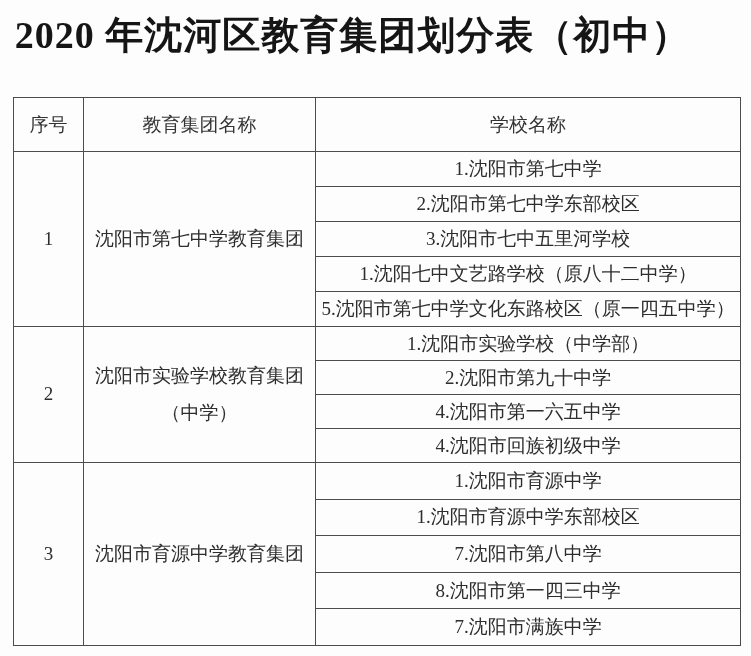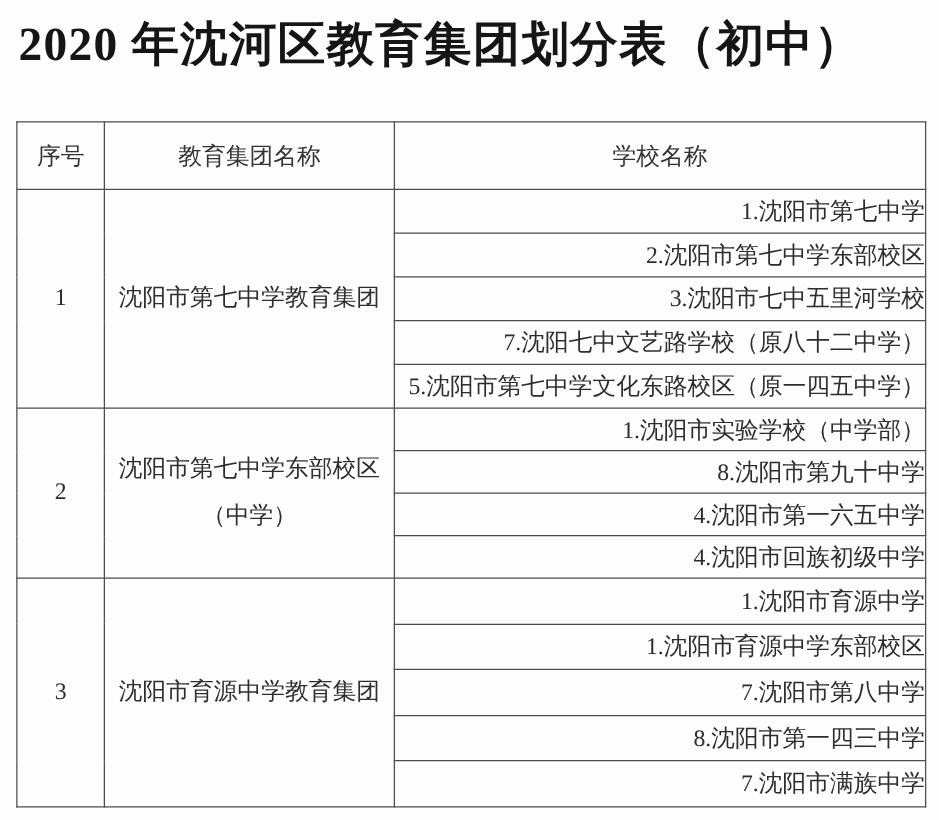--- a/index.html
+++ b/index.html
@@ -59,21 +59,21 @@
     text-align: center;
     vertical-align: middle;
     color: #333333;
   }
   td.num, td.gname {
     text-align: center;
     vertical-align: middle;
     line-height: 1.9;
   }
   td.school {
-    text-align: right;
+    text-align: center;
     vertical-align: middle;
     padding-left: 10px;
   }
 </style>
 </head>
 <body>
 
 <div class="page">
   <h1 class="title">2020 年沈河区教育集团划分表（初中）</h1>
 
@@ -96,36 +96,36 @@
       <td class="gname" rowspan="5">沈阳市第七中学教育集团</td>
       <td class="school">1.沈阳市第七中学</td>
     </tr>
     <tr class="r1">
       <td class="school">2.沈阳市第七中学东部校区</td>
     </tr>
     <tr class="r1">
       <td class="school">3.沈阳市七中五里河学校</td>
     </tr>
     <tr class="r1">
-      <td class="school">7.沈阳七中文艺路学校（原八十二中学）</td>
+      <td class="school">1.沈阳七中文艺路学校（原八十二中学）</td>
     </tr>
     <tr class="r1">
       <td class="school">5.沈阳市第七中学文化东路校区（原一四五中学）</td>
     </tr>
 
     <tr class="r2">
       <td class="num" rowspan="4">2</td>
       <td class="gname" rowspan="4">
-        <div>沈阳市第七中学东部校区</div>
+        <div>沈阳市实验学校教育集团</div>
         <div>（中学）</div>
       </td>
       <td class="school">1.沈阳市实验学校（中学部）</td>
     </tr>
     <tr class="r2">
-      <td class="school">8.沈阳市第九十中学</td>
+      <td class="school">2.沈阳市第九十中学</td>
     </tr>
     <tr class="r2">
       <td class="school">4.沈阳市第一六五中学</td>
     </tr>
     <tr class="r2">
       <td class="school">4.沈阳市回族初级中学</td>
     </tr>
 
     <tr class="r3">
       <td class="num" rowspan="5">3</td>

